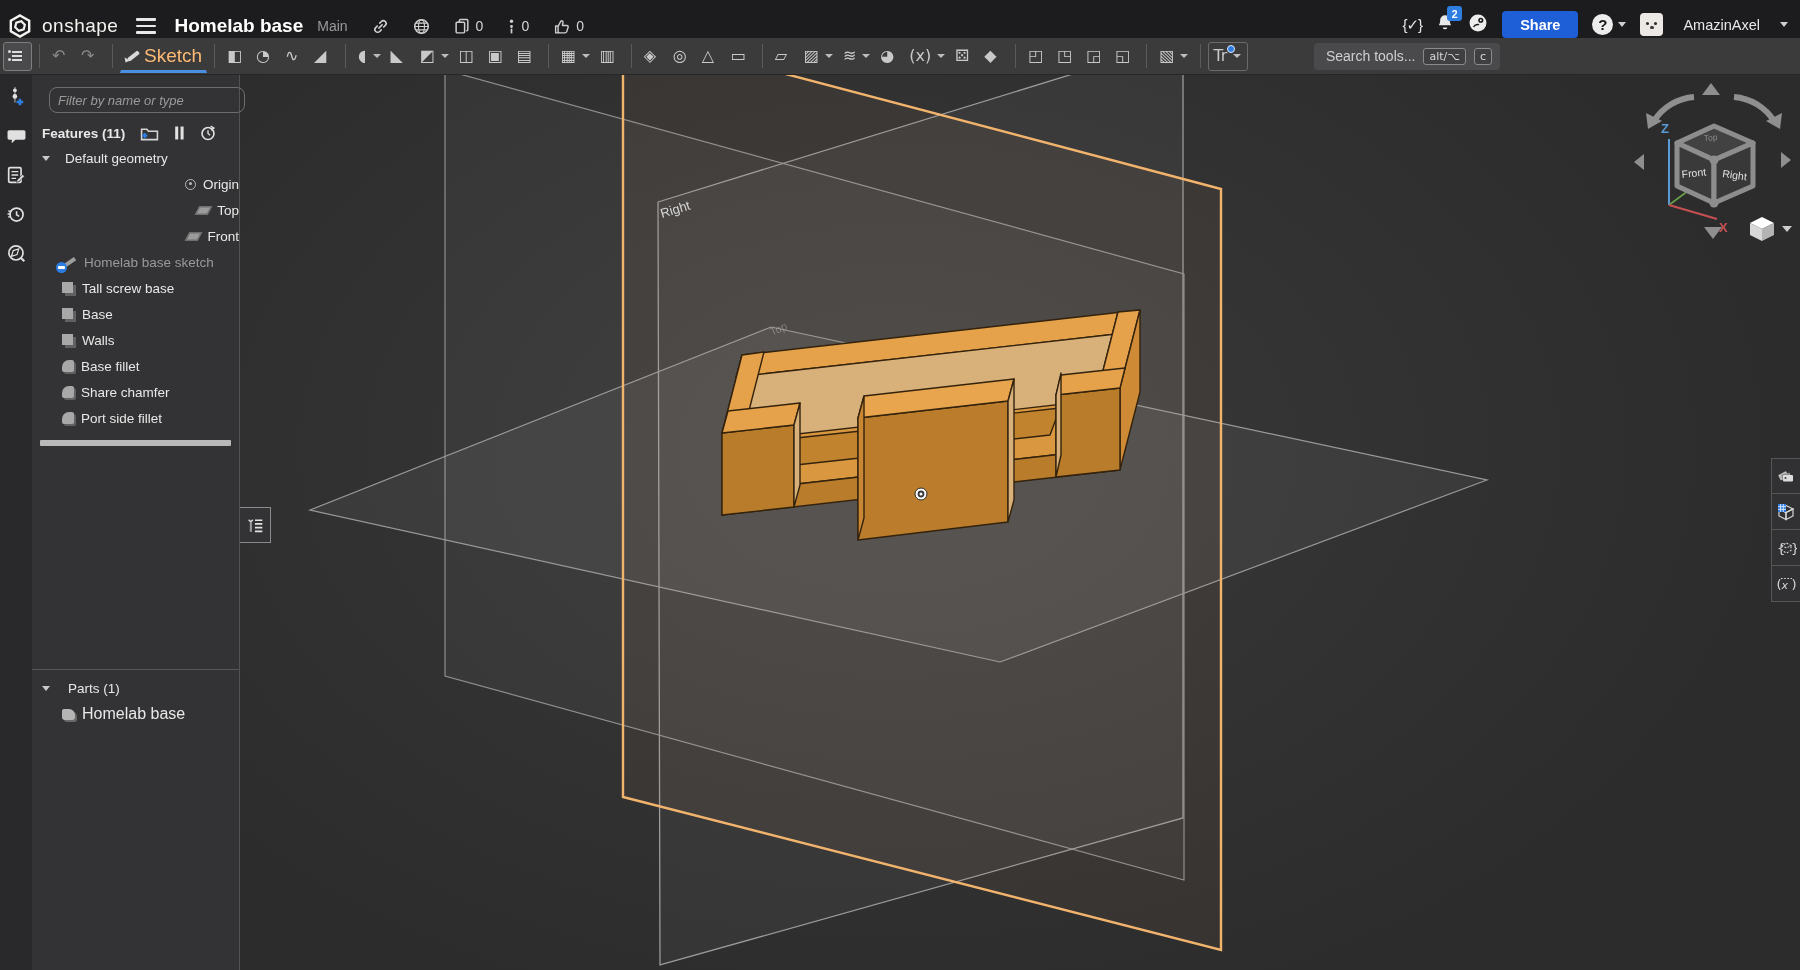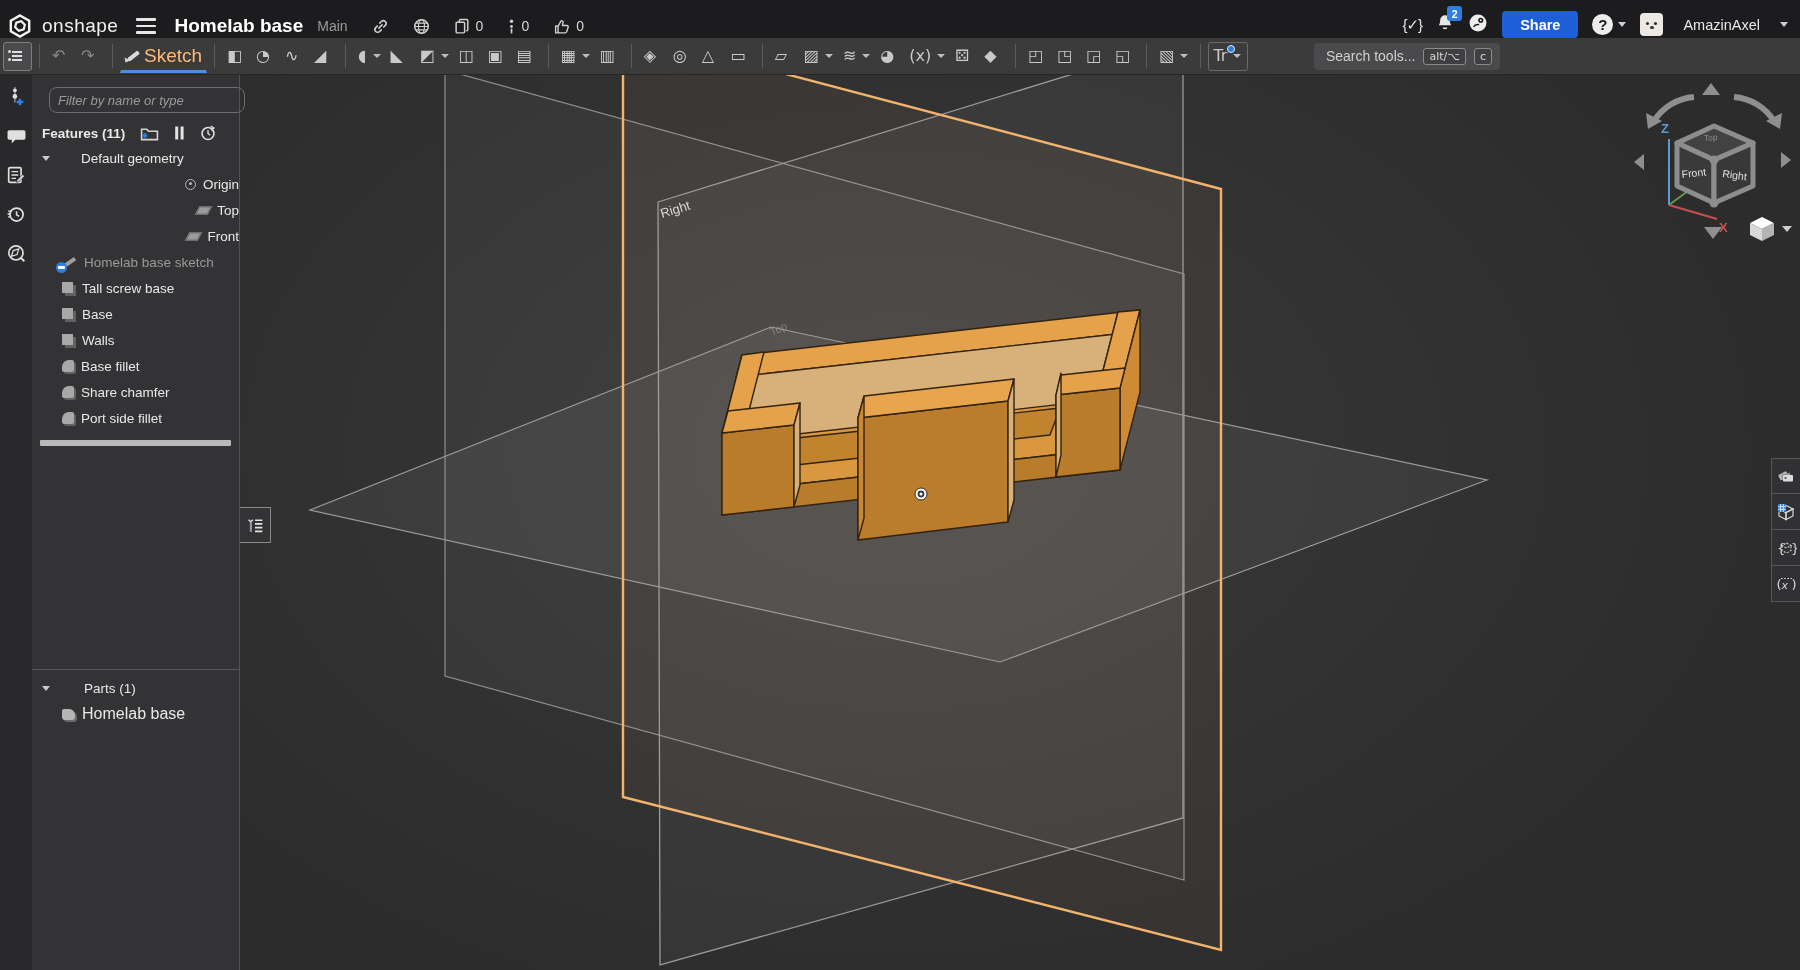--- a/index.html
+++ b/index.html
@@ -74,21 +74,21 @@
   .panel { position:absolute; left:32px; top:75px; width:208px; height:895px; background:#333335;
     border-right:1px solid #525252; z-index:20; color:#e8e8e8; }
   .filter-row { display:flex; align-items:center; gap:7px; padding:12px 8px 6px 10px; }
   .filter-input { flex:1; height:26px; background:transparent; border:1px solid #6d6d6d; border-radius:8px;
     color:#ddd; font-size:13px; padding:0 8px; font-style:italic; font-family:"Liberation Sans",sans-serif; }
   .filter-input::placeholder { color:#9b9b9b; font-style:italic; }
   .feat-head { display:flex; align-items:center; padding:6px 8px 4px 10px; font-size:13.5px; font-weight:700; }
   .feat-head .hico { margin-left:15px; cursor:pointer; display:flex; }
   .tree { font-size:13.5px; }
   .trow { display:flex; align-items:center; height:26px; padding-left:30px; cursor:pointer; position:relative; }
-  .trow.group { padding-left:10px; font-size:13.5px;gap:16px; }
+  .trow.group { padding-left:10px; font-size:13.5px; }
   .trow.indent2 { padding-left:48px;justify-content:flex-end; }
   .trow .lbl { margin-left:7px; white-space:nowrap; }
   .trow.muted .lbl { color:#9a9a9a; }
   .chev { width:0; height:0; border-left:4.5px solid transparent; border-right:4.5px solid transparent; border-top:5px solid #c9c9c9; margin-right:8px; }
   .fi-plane { width:13px; height:9px; background:#9b9b9b; transform:skewX(-28deg); box-shadow:inset 0 0 0 1.5px #6e6e6e; }
   .fi-origin { width:11px; height:11px; border:1.6px solid #b9b9b9; border-radius:50%; }
   .fi-origin:before { content:""; position:absolute; left:2.6px; top:2.6px; width:3px; height:3px; border-radius:50%; background:#b9b9b9; }
   .fi-extrude { width:11px; height:11px; background:#a8a8a8; box-shadow:3px 3px 0 #616161; margin:-2px 2px 0 0; }
   .fi-fillet { width:12px; height:12px; background:#a8a8a8; border-radius:7px 2px 2px 2px; box-shadow:2px 2px 0 #616161; }
   .fi-part { width:13px; height:11px; background:#b5b5b5; border-radius:2px 6px 3px 3px; box-shadow:2px 2px 0 #6a6a6a; }

